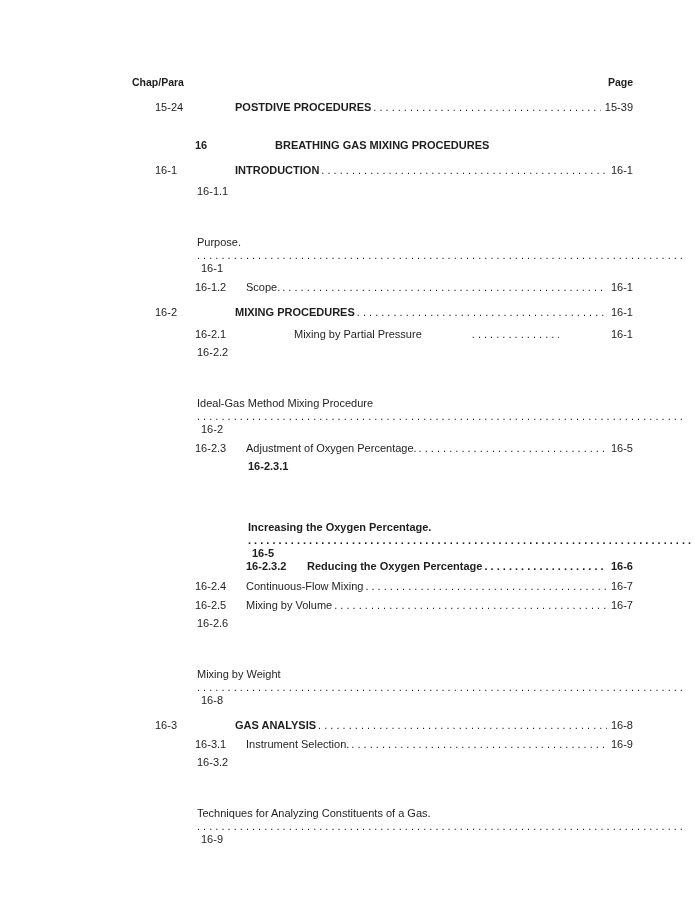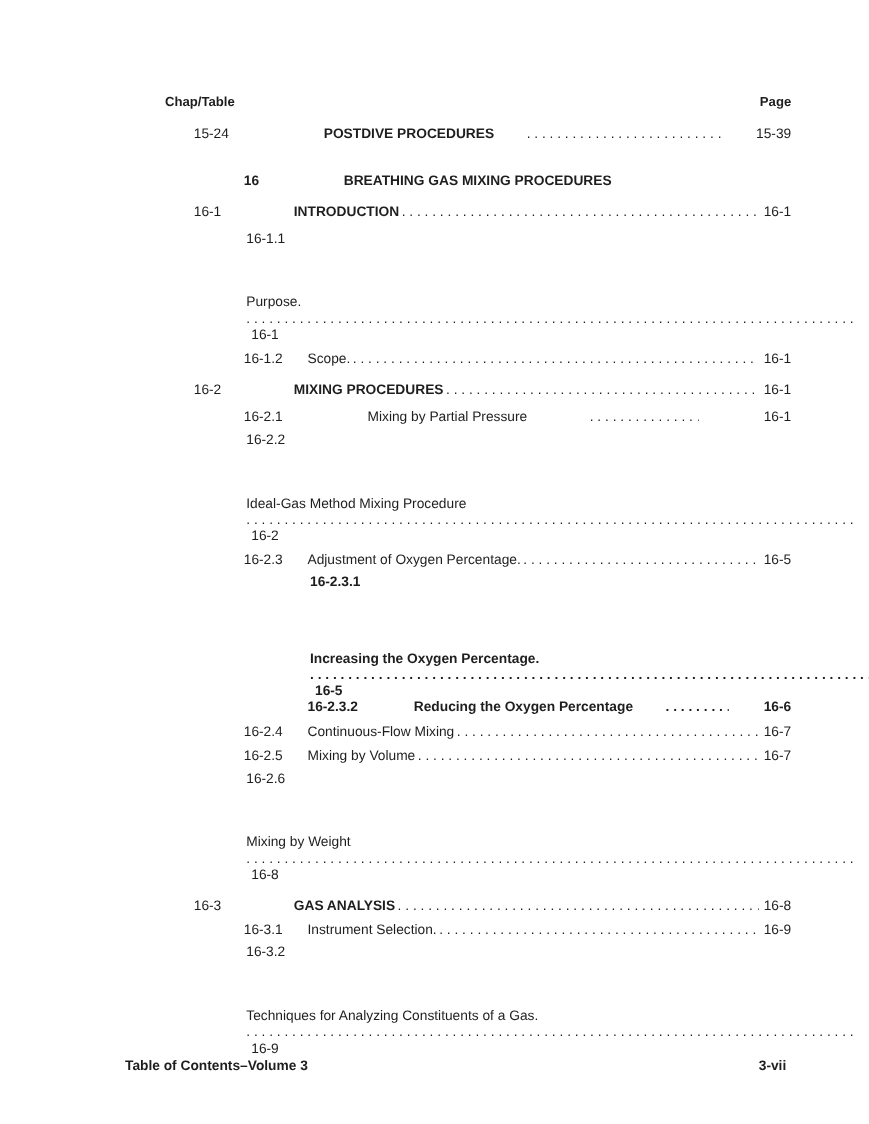--- a/index.html
+++ b/index.html
@@ -30,41 +30,41 @@
   .title{white-space:nowrap;}
   .leader{
     flex:1 1 auto;overflow:hidden;white-space:nowrap;
     margin-left:2px;min-width:12px;
   }
   .leader::before{
     content:". . . . . . . . . . . . . . . . . . . . . . . . . . . . . . . . . . . . . . . . . . . . . . . . . . . . . . . . . . . . . . . . . . . . . . . . . . . . . . . .";
   }
   .pageno{flex:0 0 auto;padding-left:4px;}
   
-  .mt0{margin-top:0;gap:24px;}
+  .mt0{margin-top:0;}
   .mt5{margin-top:5px;flex-direction:column;}
   .mt6{margin-top:6px;}
   .mt7{margin-top:7px;}
   .mt8{margin-top:8px;flex-direction:column;}
   .mt9{margin-top:9px;gap:48px;}
   .mt12{margin-top:12px;}
   .mt25{margin-top:25px;}
   .pg-footer{
     position:absolute;top:847px;left:100px;right:66px;
     display:flex;justify-content:space-between;
     font-weight:bold;font-size:11px;
   }
 </style>
 </head>
 <body>
 
 <div class="page">
 
   <div class="pg-header">
-    <span>Chap/Table</span>
+    <span>Chap/Para</span>
     <span>Page</span>
   </div>
 
   <div class="toc">
 
     <div class="row l1 mt0">
       <span class="num">15-24</span>
       <span class="title b">POSTDIVE PROCEDURES</span>
       <span class="leader"></span>
       <span class="pageno">15-39</span>
@@ -175,18 +175,14 @@
 
     <div class="row l2 mt5">
       <span class="num">16-3.2</span>
       <span class="title">Techniques for Analyzing Constituents of a Gas.</span>
       <span class="leader"></span>
       <span class="pageno">16-9</span>
     </div>
 
   </div>
 
-  <div class="pg-footer">
-    <span>Table of Contents–Volume 3</span>
-    <span>3-vii</span>
-  </div>
 
 </div>
 
 </body></html>

